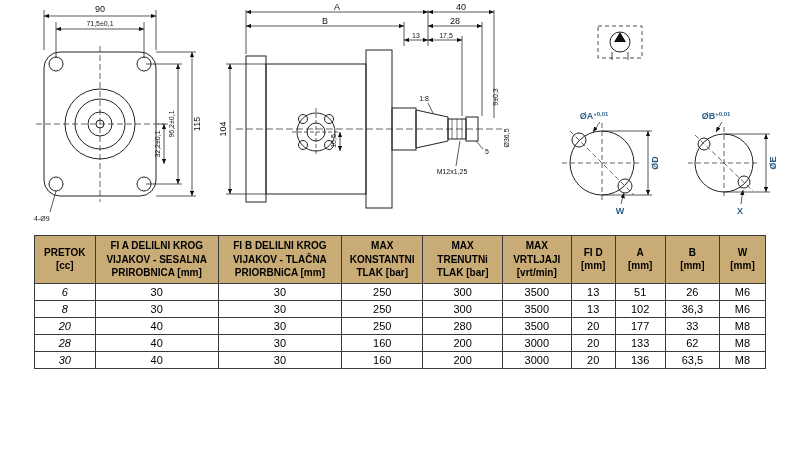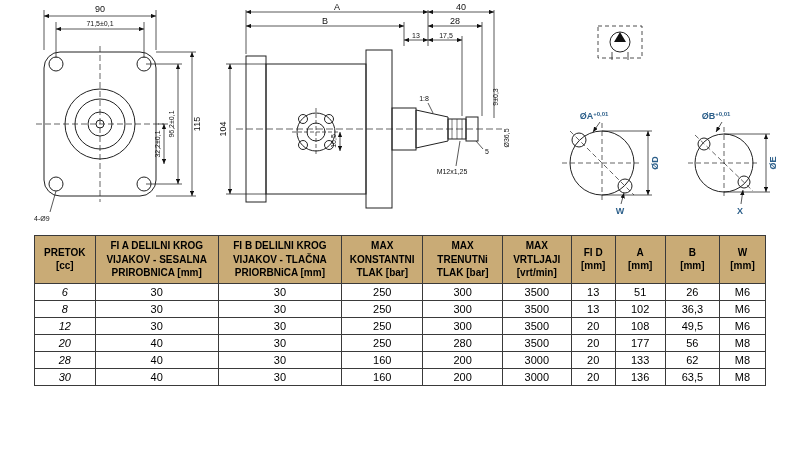--- a/index.html
+++ b/index.html
@@ -239,41 +239,29 @@
           <td>30</td>
           <td>250</td>
           <td>300</td>
           <td>3500</td>
           <td>13</td>
           <td>102</td>
           <td>36,3</td>
           <td>M6</td>
         </tr>
         <tr>
-          <td>12</td>
-          <td>30</td>
-          <td>30</td>
-          <td>250</td>
-          <td>300</td>
-          <td>3500</td>
-          <td>20</td>
-          <td>108</td>
-          <td>49,5</td>
-          <td>M6</td>
-        </tr>
-        <tr>
           <td>20</td>
           <td>40</td>
           <td>30</td>
           <td>250</td>
           <td>280</td>
           <td>3500</td>
           <td>20</td>
           <td>177</td>
-          <td>56</td>
+          <td>33</td>
           <td>M8</td>
         </tr>
         <tr>
           <td>28</td>
           <td>40</td>
           <td>30</td>
           <td>160</td>
           <td>200</td>
           <td>3000</td>
           <td>20</td>

